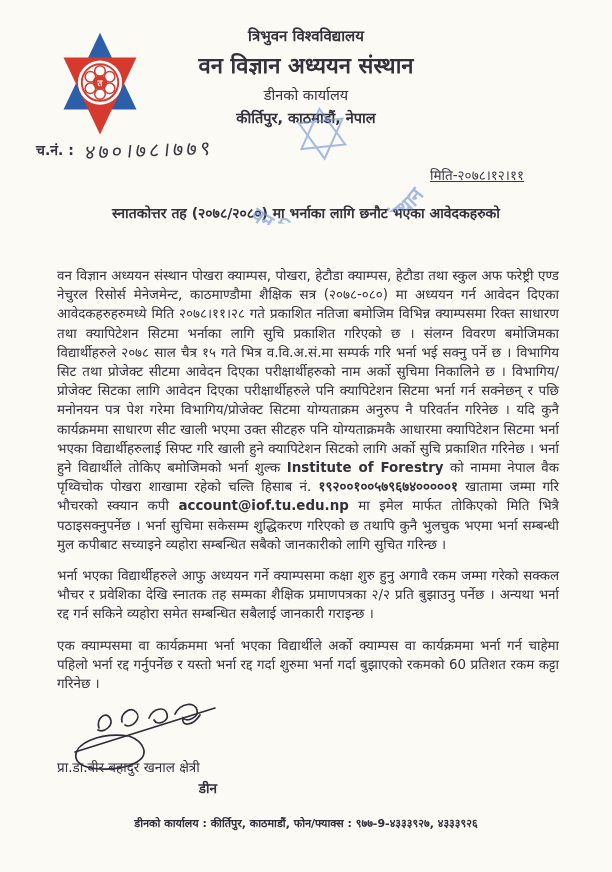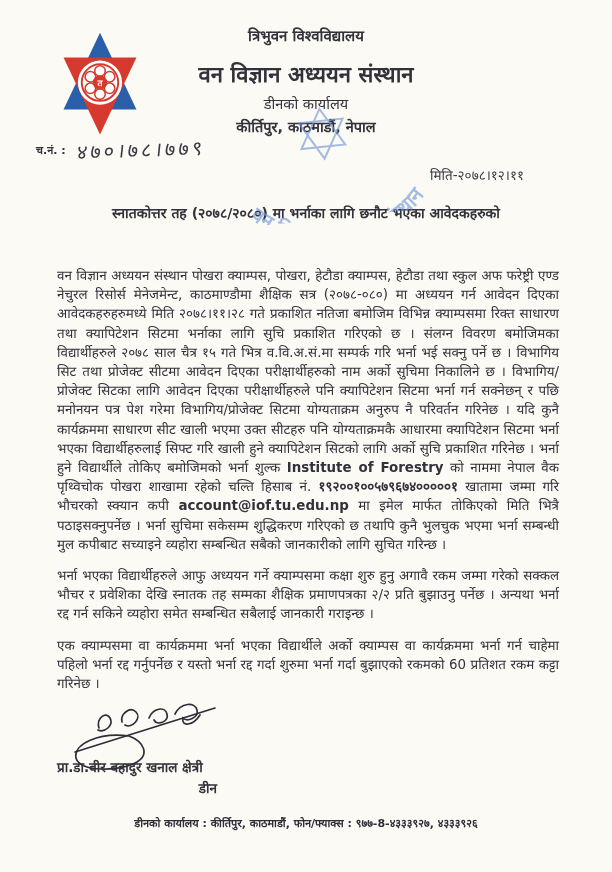--- a/index.html
+++ b/index.html
@@ -8,48 +8,48 @@
     width:612px;height:872px;
     margin:0 auto;
     background:#fbfaf5;
     font-family:"DejaVu Sans","Liberation Sans",sans-serif;
     color:#33323a;
     overflow:hidden;
     box-shadow:0 0 6px rgba(0,0,0,.4);
   }
   
   .letterhead{position:absolute;top:28px;left:0;right:0;text-align:center;line-height:1.1;}
-  .lh-university{font-size:15px;font-weight:700;margin-bottom:18px;}
+  .lh-university{font-size:15px;font-weight:700;margin-bottom:9px;}
   .lh-institute{font-size:22px;font-weight:700;margin-bottom:10px;}
   .lh-office{font-size:14.5px;font-weight:400;margin-bottom:7px;}
   .lh-address{font-size:14.5px;font-weight:700;}
   .logo{position:absolute;left:52px;top:28px;width:96px;height:112px;}
   
   .ref-row{position:absolute;left:36px;top:136px;white-space:nowrap;}
-  .ref-label{font-size:11px;font-weight:600;vertical-align:middle;}
+  .ref-label{font-size:14px;font-weight:600;vertical-align:middle;}
   .ref-number{
     display:inline-block;font-size:20px;letter-spacing:3px;
     transform:rotate(-2deg) skewX(-8deg);color:#3a3942;margin-left:6px;vertical-align:middle;
   }
-  .letter-date{position:absolute;right:88px;top:166px;font-size:13.5px;color:#3a3942;}
+  .letter-date{position:absolute;right:88px;top:166px;font-size:13.5px;color:#3a3942;text-decoration:underline;}
   
   .stamp{position:absolute;left:213px;top:106px;width:236px;height:112px;
     transform:rotate(-6deg);opacity:.62;pointer-events:none;z-index:5;}
   
   .subject{position:absolute;top:203px;left:0;right:0;text-align:center;
     font-size:14px;font-weight:700;line-height:20px;}
   
   .body-text{position:absolute;top:266px;left:57px;right:53px;
     font-size:13.4px;line-height:19.2px;text-align:justify;}
   .body-text p{margin:0 0 12px 0;}
   .b{font-weight:700;}
   
   .sig-block{position:absolute;left:57px;top:694px;width:230px;}
   .sig-scrawl{display:block;margin-left:8px;}
-  .sig-name{font-size:13.5px;font-weight:700;margin-top:-14px;}
+  .sig-name{font-size:13.5px;font-weight:400;margin-top:-14px;}
   .sig-title{font-size:13.5px;font-weight:600;text-align:right;width:160px;margin-top:3px;}
   
   .footer{position:absolute;left:0;right:0;top:816px;text-align:center;
     font-size:11px;font-weight:700;line-height:15.5px;color:#2f2e37;}
 </style>
 </head>
 <body>
 
 <div class="page">
 
@@ -114,16 +114,16 @@
         <path d="M110,20 C116,8 130,8 132,16 C134,24 122,28 118,24 C116,33 128,32 135,21"></path>
         <path d="M10,58 L150,14"></path>
         <path d="M64,42 C34,38 8,50 11,64 C14,78 54,78 72,68 C84,61 80,48 64,42"></path>
       </g>
     </svg>
     <div class="sig-name">प्रा.डा.वीर बहादुर खनाल क्षेत्री</div>
     <div class="sig-title">डीन</div>
   </div>
 
   <div class="footer">
-    <div>डीनको कार्यालय : कीर्तिपुर, काठमाडौं, फोन/फ्याक्स : ९७७-8-४३३३९२७, ४३३३९२६</div>
+    <div>डीनको कार्यालय : कीर्तिपुर, काठमाडौं, फोन/फ्याक्स : ९७७-9-४३३३९२७, ४३३३९२६</div>
   </div>
 
 </div>
 
 </body></html>

